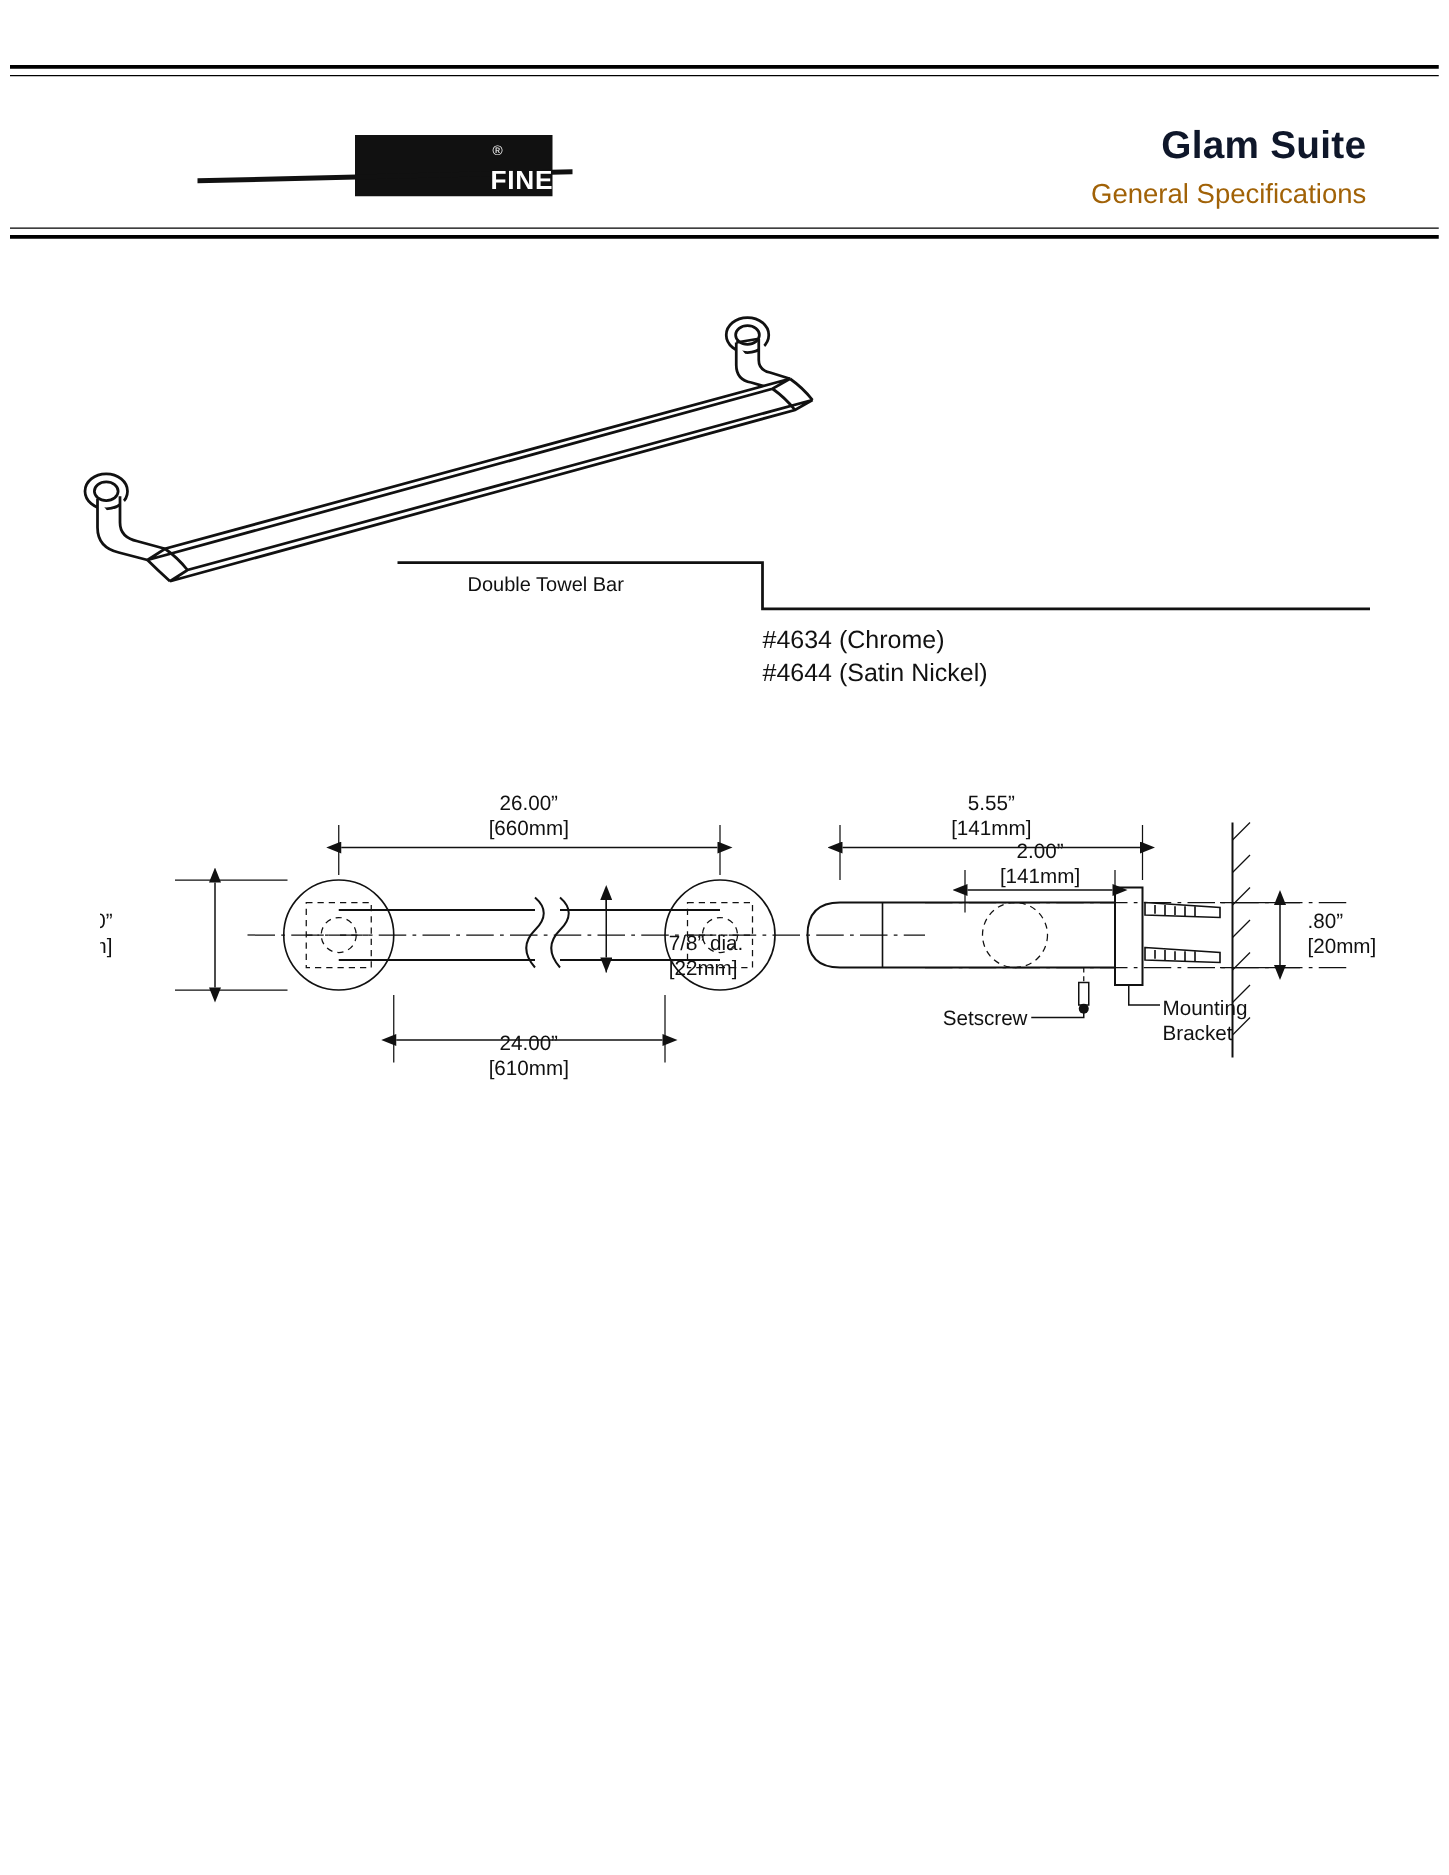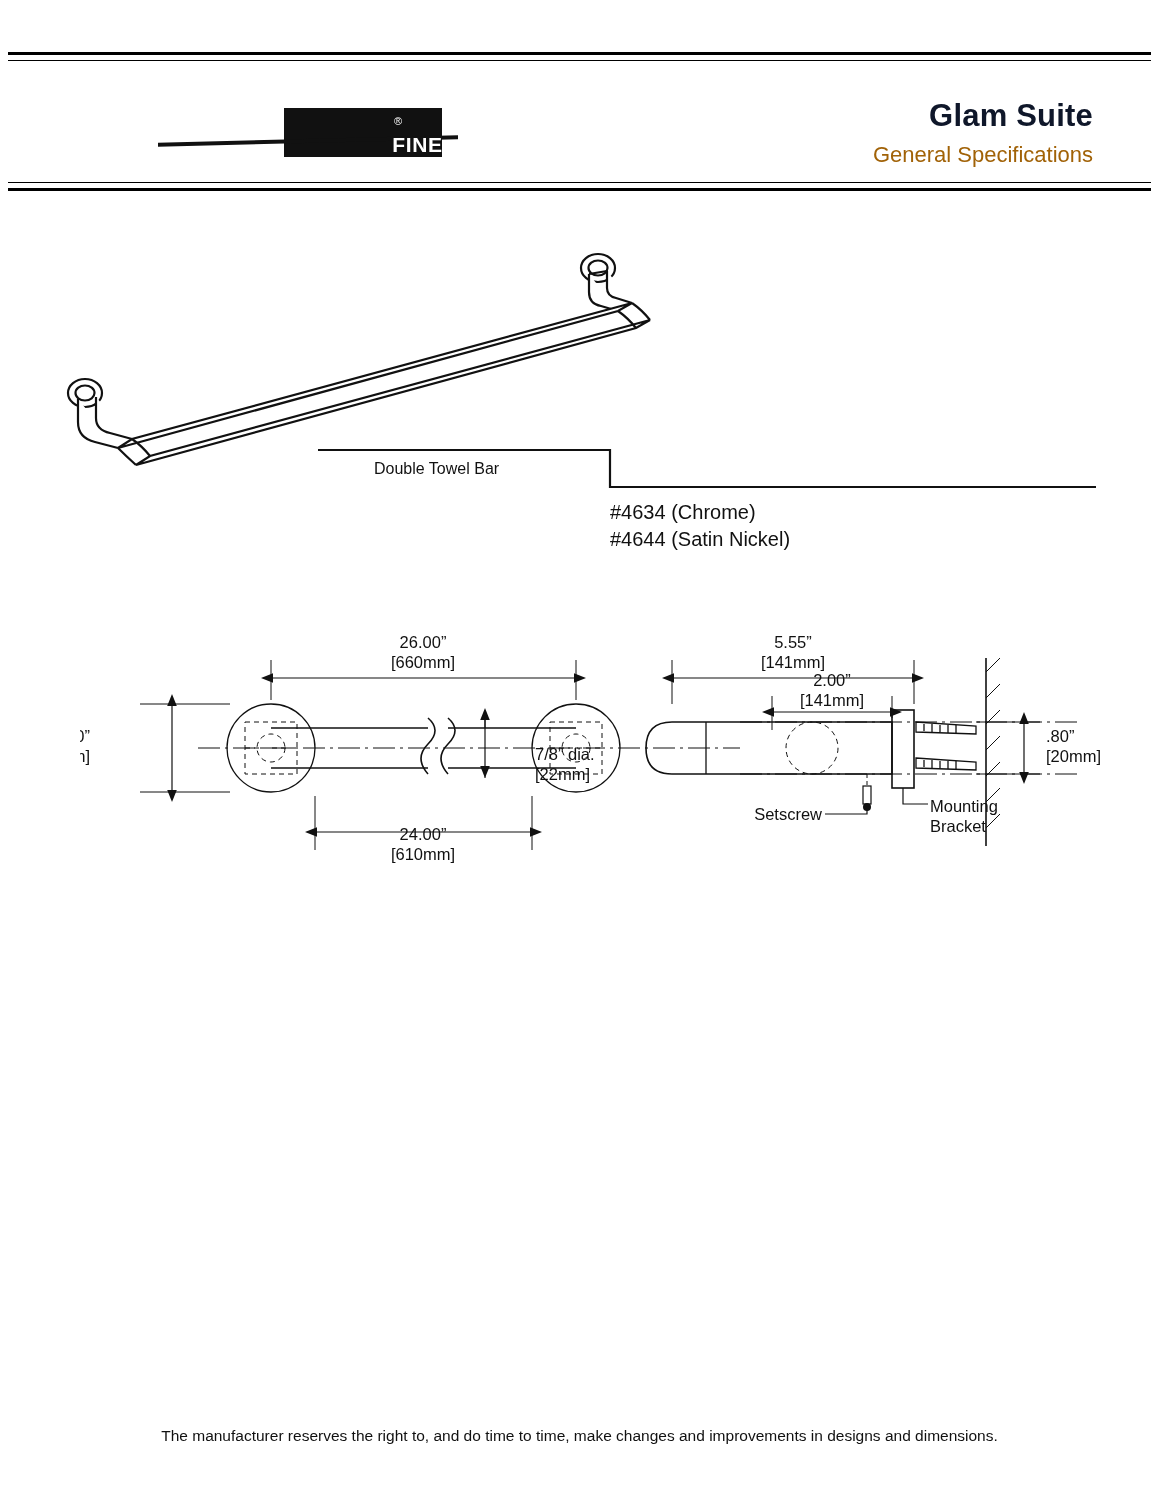--- a/index.html
+++ b/index.html
@@ -355,14 +355,13 @@
     <text x="850" y="232">Bracket</text>
   </g>
   <g font-family="Liberation Sans, sans-serif" font-size="16.5" fill="#111" text-anchor="end">
     <text x="10" y="142">2.00”</text>
     <text x="10" y="162">[51mm]</text>
     <text x="742" y="220">Setscrew</text>
   </g>
 </svg>
 
 <div class="footer">
-  <div class="footer-line1">The manufacturer reserves the right to, and do time to time, make changes and improvements in designs and dimensions.</div>
 </div>
 
 </body></html>

